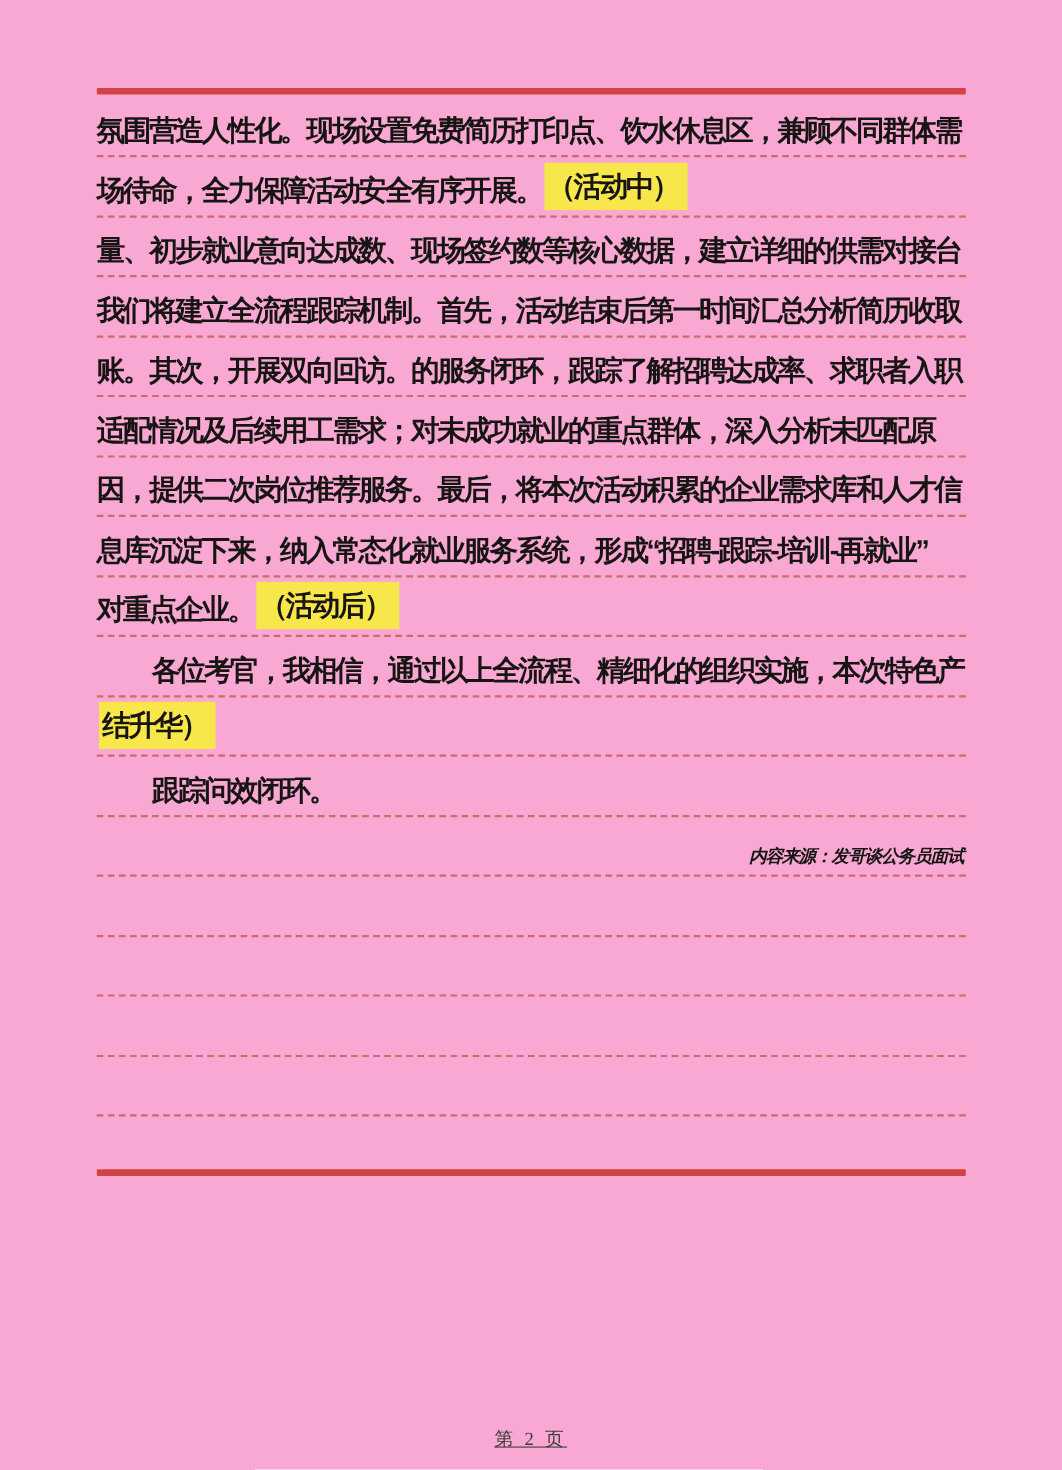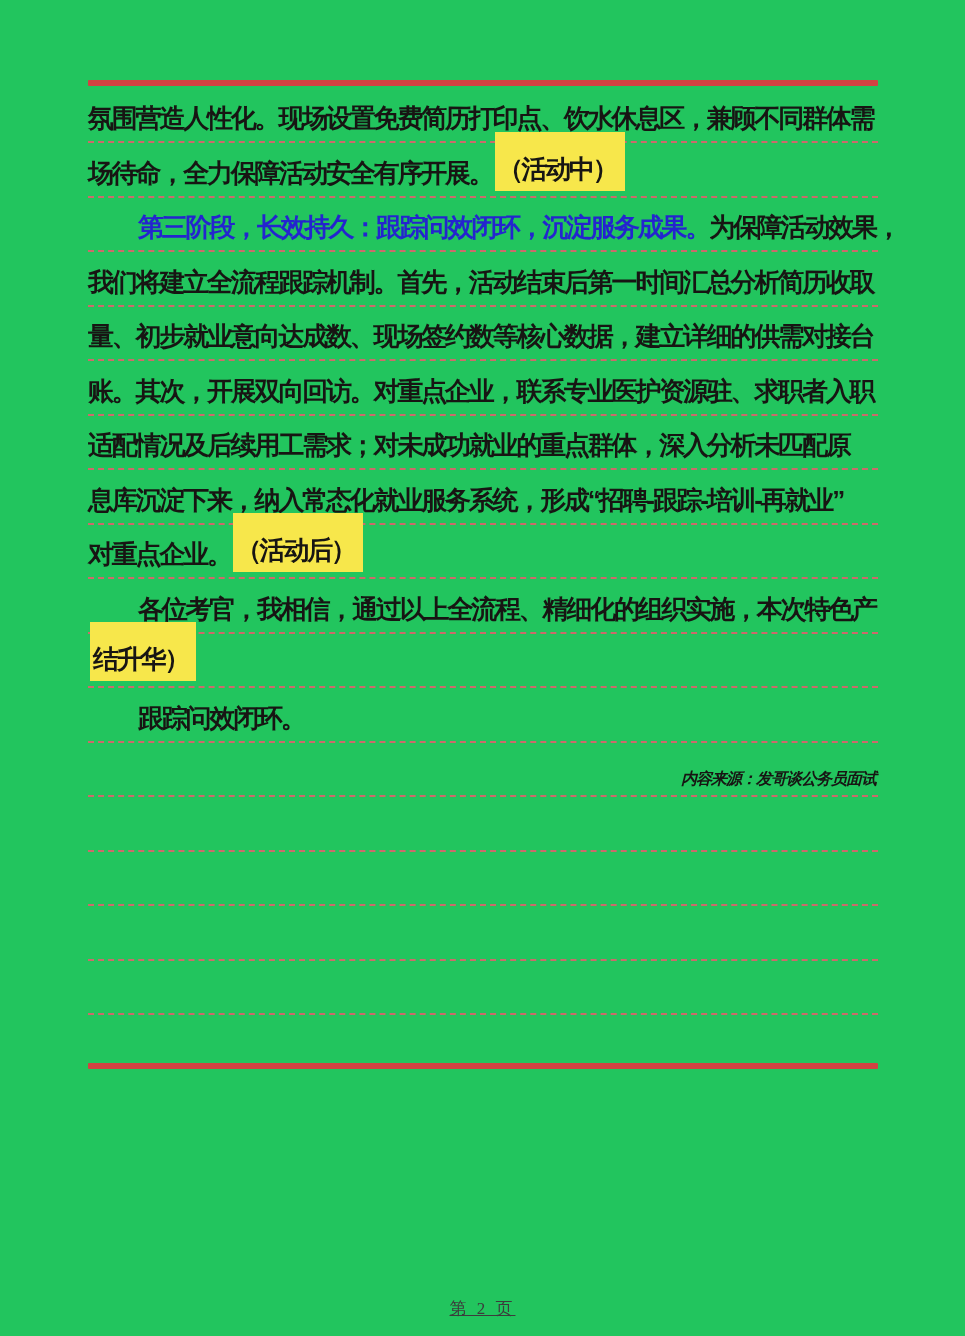--- a/index.html
+++ b/index.html
@@ -5,21 +5,21 @@
   html, body {
     margin: 0;
     padding: 0;
     background: #f6f5f3;
     font-family: "Liberation Sans", "DejaVu Sans", sans-serif;
   }
   .page {
     position: relative;
     width: 965px;
     height: 1336px;
-    background: #22c55e;
+    background: #f9a8d4;
     overflow: hidden;
   }
   .content {
     position: absolute;
     left: 88px;
     top: 80px;
     width: 790px;
   }
   .rule-solid {
     height: 6px;
@@ -43,21 +43,21 @@
     white-space: nowrap;
     overflow: visible;
   }
   .row.first { height: 57px; }
   .row.indent { padding-left: 50px; }
   .row.right { justify-content: flex-end; }
   .seg { display: inline-block; }
   .seg.blue { color: var(--accent-blue, #2424cf); }
   .seg.highlight {
     background: var(--highlight-yellow, #f7e74b);
-    padding: 20px 8px 4px 3px;
+    padding: 4px 8px 4px 3px;
     margin-left: 2px;
   }
   .seg.source {
     font-style: italic;
     font-weight: 700;
     font-size: 16px;
     letter-spacing: -1px;
     padding-right: 2px;
   }
   .bottom-spacer { height: 48px; }
@@ -81,35 +81,34 @@
   <div class="content">
     <div class="rule-solid"></div>
     <div class="rows">
         <div class="row first">
           <span class="seg normal">氛围营造人性化。现场设置免费简历打印点、饮水休息区，兼顾不同群体需</span>
         </div>
         <div class="row">
           <span class="seg normal">场待命，全力保障活动安全有序开展。</span>
           <span class="seg highlight">（活动中）</span>
         </div>
-        <div class="row indent">
-          <span class="seg blue">第三阶段，长效持久：跟踪问效闭环，沉淀服务成果。</span>
-          <span class="seg normal">为保障活动效果，</span>
+        <div class="row">
+          <span class="seg normal">量、初步就业意向达成数、现场签约数等核心数据，建立详细的供需对接台</span>
         </div>
         <div class="row">
           <span class="seg normal">我们将建立全流程跟踪机制。首先，活动结束后第一时间汇总分析简历收取</span>
         </div>
         <div class="row">
-          <span class="seg normal">量、初步就业意向达成数、现场签约数等核心数据，建立详细的供需对接台</span>
-        </div>
-        <div class="row">
-          <span class="seg normal">账。其次，开展双向回访。对重点企业，联系专业医护资源驻、求职者入职</span>
+          <span class="seg normal">账。其次，开展双向回访。的服务闭环，跟踪了解招聘达成率、求职者入职</span>
         </div>
         <div class="row">
           <span class="seg normal">适配情况及后续用工需求；对未成功就业的重点群体，深入分析未匹配原</span>
+        </div>
+        <div class="row">
+          <span class="seg normal">因，提供二次岗位推荐服务。最后，将本次活动积累的企业需求库和人才信</span>
         </div>
         <div class="row">
           <span class="seg normal">息库沉淀下来，纳入常态化就业服务系统，形成“招聘-跟踪-培训-再就业”</span>
         </div>
         <div class="row">
           <span class="seg normal">对重点企业。</span>
           <span class="seg highlight">（活动后）</span>
         </div>
         <div class="row indent">
           <span class="seg normal">各位考官，我相信，通过以上全流程、精细化的组织实施，本次特色产</span>

